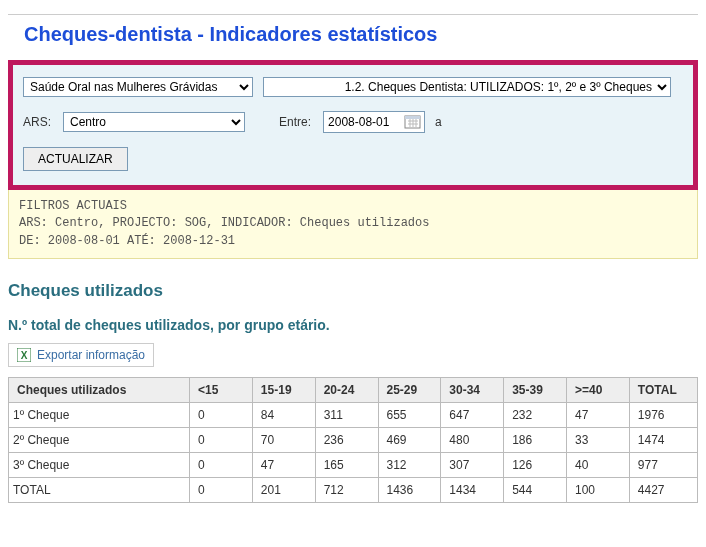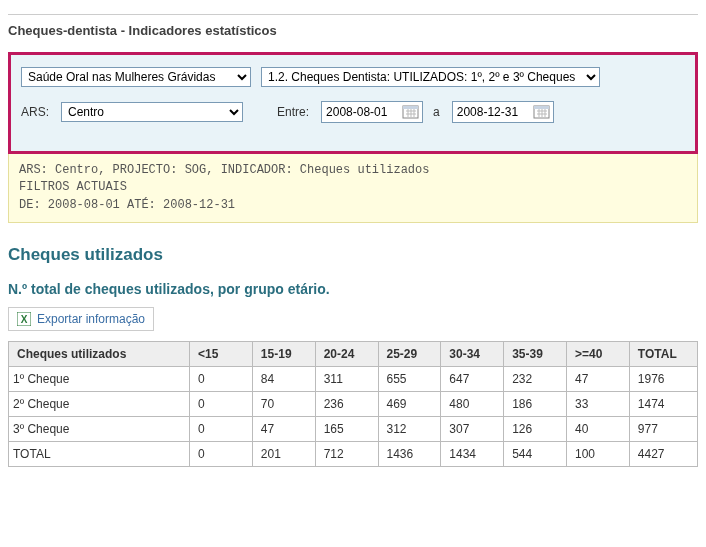--- a/index.html
+++ b/index.html
@@ -11,47 +11,47 @@
     background: #fff;
     width: 706px;
     box-sizing: border-box;
   }
   hr.top {
     border: none;
     border-top: 1px solid #ccc;
     margin: 6px 0 8px 0;
   }
   h1.page-title {
-    color: #404040;
-    font-size: 13px;
-    font-weight: bold;
-    margin: 6px 0 14px 0;
+    color: #1d4ed8;
+    font-size: 20px;
+    font-weight: bold;
+    margin: 6px 0 14px 16px;
   }
   .filter-box {
     background: #e9f3f8;
-    border: 3px solid #be185d;
+    border: 5px solid #be185d;
     padding: 12px 2px 14px 10px;
   }
   .filter-row {
     display: flex;
     align-items: center;
     gap: 10px;
     margin-bottom: 14px;
   }
   select, input[type="text"] {
     font-family: Arial, sans-serif;
     font-size: 12px;
     border: 1px solid #7a9ab5;
     background: #fff;
     padding: 1px 2px;
     height: 20px;
     box-sizing: border-box;
   }
   select.sel-1 { width: 230px; }
-  select.sel-2 { width: 339px; }
+  select.sel-2 { width: 408px; text-align: right; }
   select.sel-3 { width: 182px; }
   .lbl { margin-right: 2px; }
   .date-wrap {
     display: inline-flex;
     align-items: center;
     border: 1px solid #7a9ab5;
     background: #fff;
     height: 20px;
   }
   .date-wrap input {
@@ -165,40 +165,27 @@
             <rect x="1" y="2" width="15" height="3" fill="#c9d4e2"></rect>
             <line x1="4" y1="7" x2="14" y2="7" stroke="#bbb"></line>
             <line x1="4" y1="10" x2="14" y2="10" stroke="#bbb"></line>
             <line x1="6" y1="5" x2="6" y2="13" stroke="#bbb"></line>
             <line x1="9" y1="5" x2="9" y2="13" stroke="#bbb"></line>
             <line x1="12" y1="5" x2="12" y2="13" stroke="#bbb"></line>
           </svg>
       </span>
     </span>
     <span class="lbl">a</span>
-    <span class="date-wrap">
-      <input type="text" value="2008-12-31" style="">
-      <span class="cal-icon">
-        <svg viewBox="0 0 18 16">
-            <rect x="1" y="2" width="15" height="12" fill="#fff" stroke="#888"></rect>
-            <rect x="1" y="2" width="15" height="3" fill="#c9d4e2"></rect>
-            <line x1="4" y1="7" x2="14" y2="7" stroke="#bbb"></line>
-            <line x1="4" y1="10" x2="14" y2="10" stroke="#bbb"></line>
-            <line x1="6" y1="5" x2="6" y2="13" stroke="#bbb"></line>
-            <line x1="9" y1="5" x2="9" y2="13" stroke="#bbb"></line>
-            <line x1="12" y1="5" x2="12" y2="13" stroke="#bbb"></line>
-          </svg>
-      </span>
-    </span>
   </div>
+  <button class="update">ACTUALIZAR</button>
 </div>
 
 <div class="filters-current">
+  <div>FILTROS ACTUAIS</div>
   <div>ARS: Centro, PROJECTO: SOG, INDICADOR: Cheques utilizados</div>
-  <div>FILTROS ACTUAIS</div>
   <div>DE: 2008-08-01 ATÉ: 2008-12-31</div>
 </div>
 
 <h1 class="section-title">Cheques utilizados</h1>
 
 <div class="subtitle">N.º total de cheques utilizados, por grupo etário.</div>
 
 <div class="export-wrap">
   <span class="excel-icon">
     <svg viewBox="0 0 14 14">

